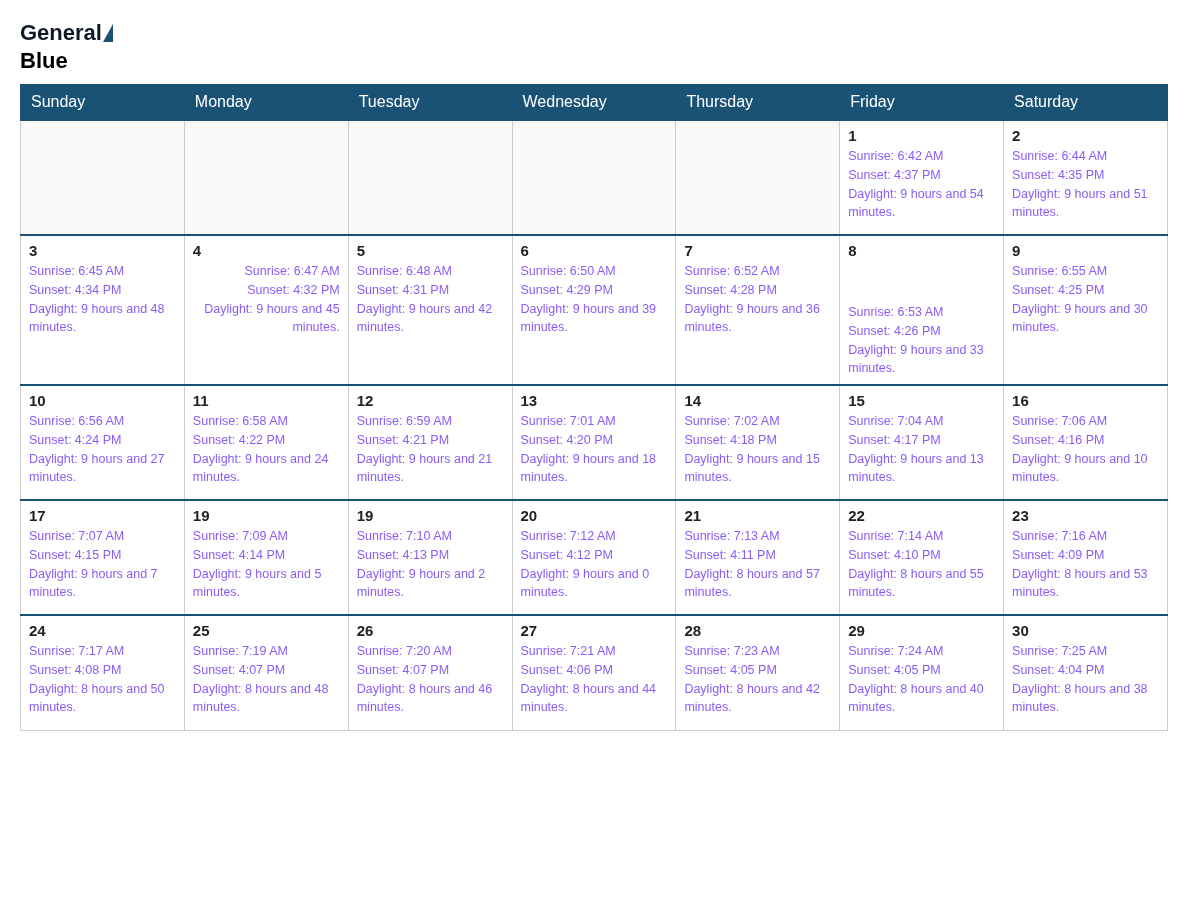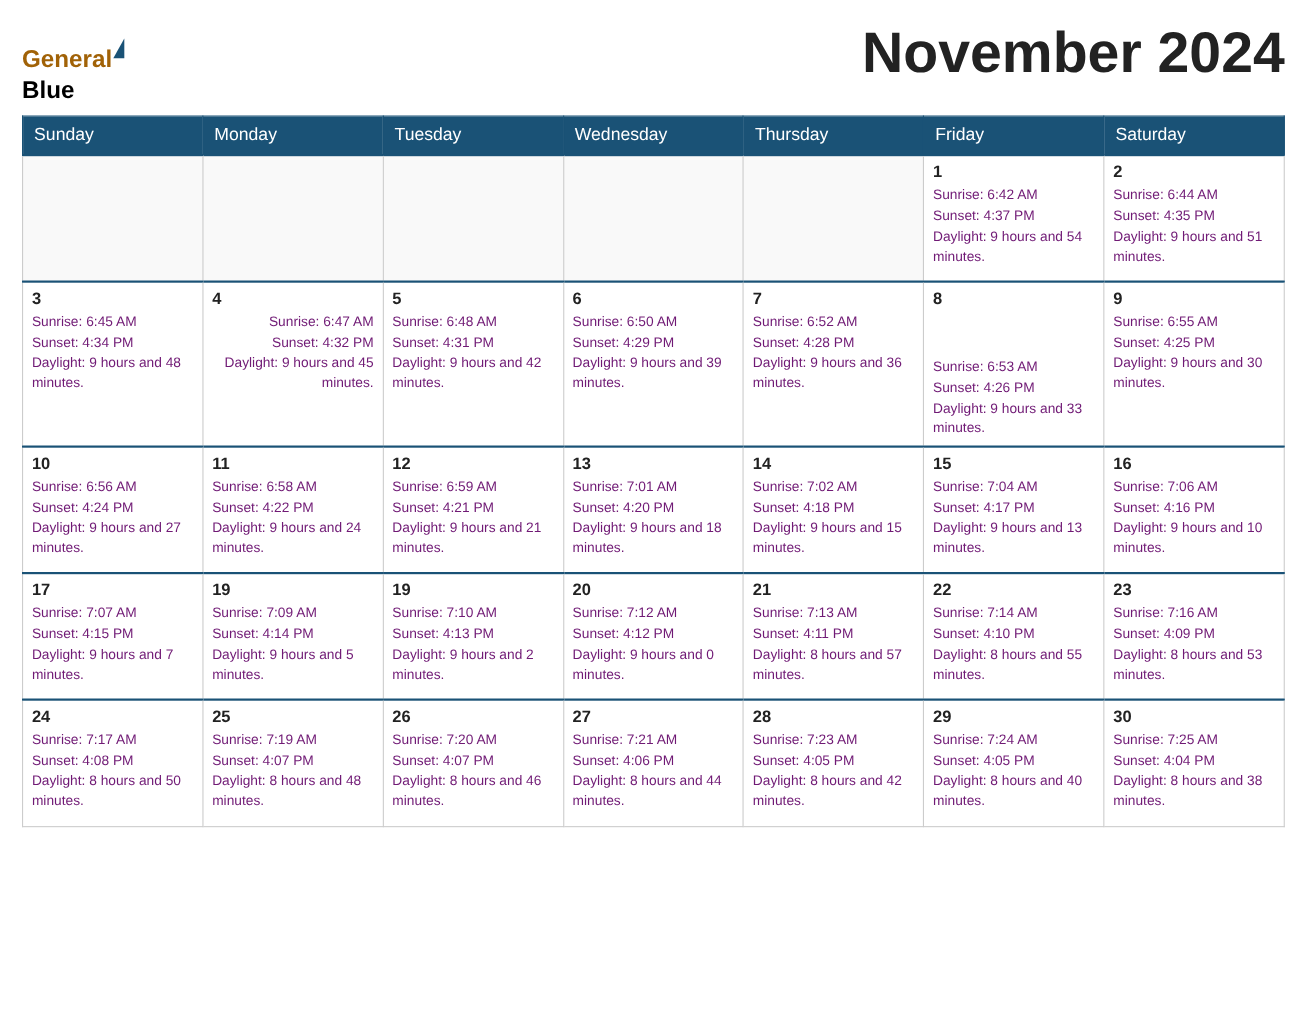--- a/index.html
+++ b/index.html
@@ -21,21 +21,21 @@
       flex-direction: column;
       align-items: flex-start;
     }
     .logo-text {
       font-size: 22px;
       font-weight: bold;
       color: #222;
       display: flex;
       align-items: center;
     }
-    .logo-general { color: #a16207; margin-top: 21px; }
+    .logo-general { color: #0f172a; }
     .logo-triangle {
       width: 0;
       height: 0;
       border-left: 10px solid transparent;
       border-bottom: 18px solid #1a5276;
       display: inline-block;
       margin: 0 1px;
       vertical-align: middle;
     }
     .logo-blue { color: #000000; font-size: 22px; font-weight: bold; margin-top: 2px; }
@@ -78,40 +78,39 @@
     }
     .day-number {
       font-size: 15px;
       font-weight: bold;
       color: #222;
       display: block;
       margin-bottom: 3px;
     }
     .day-info {
       font-size: 12.5px;
-      color: #701a75;
+      color: #8b5cf6;
       line-height: 1.5;
     }
     .empty-cell {
       background: #f9f9f9;
     }
   </style>
 </head>
 <body>
 
 <div class="header">
   <div class="logo">
     <div class="logo-text">
       <span class="logo-general">General</span>
       <span class="logo-triangle"></span>
     </div>
     <div class="logo-blue">Blue</div>
   </div>
   <div class="title-section">
-    <div class="month-title">November 2024</div>
   </div>
 </div>
 
 <table class="calendar">
   <thead>
     <tr>
     <th>Sunday</th>
         <th>Monday</th>
         <th>Tuesday</th>
         <th>Wednesday</th>

